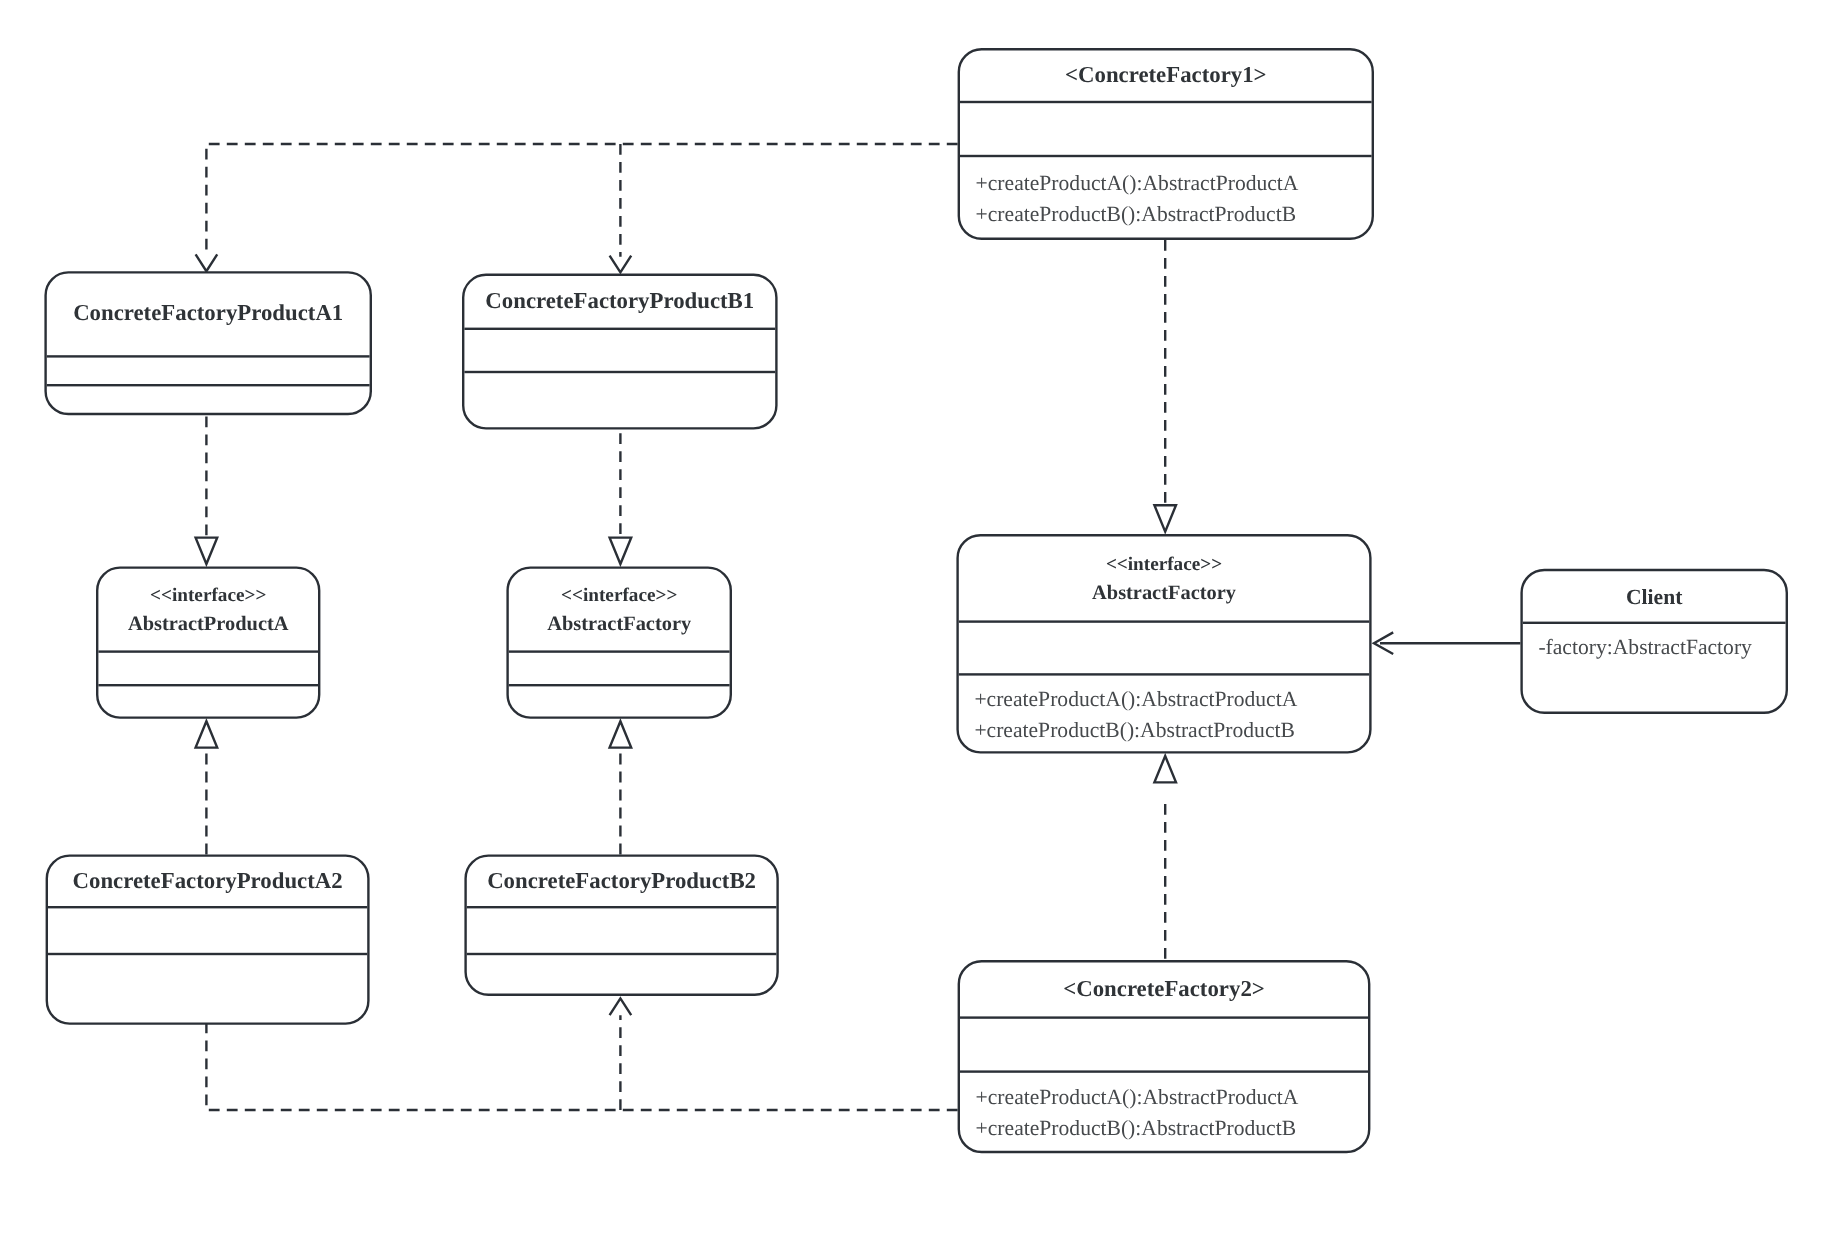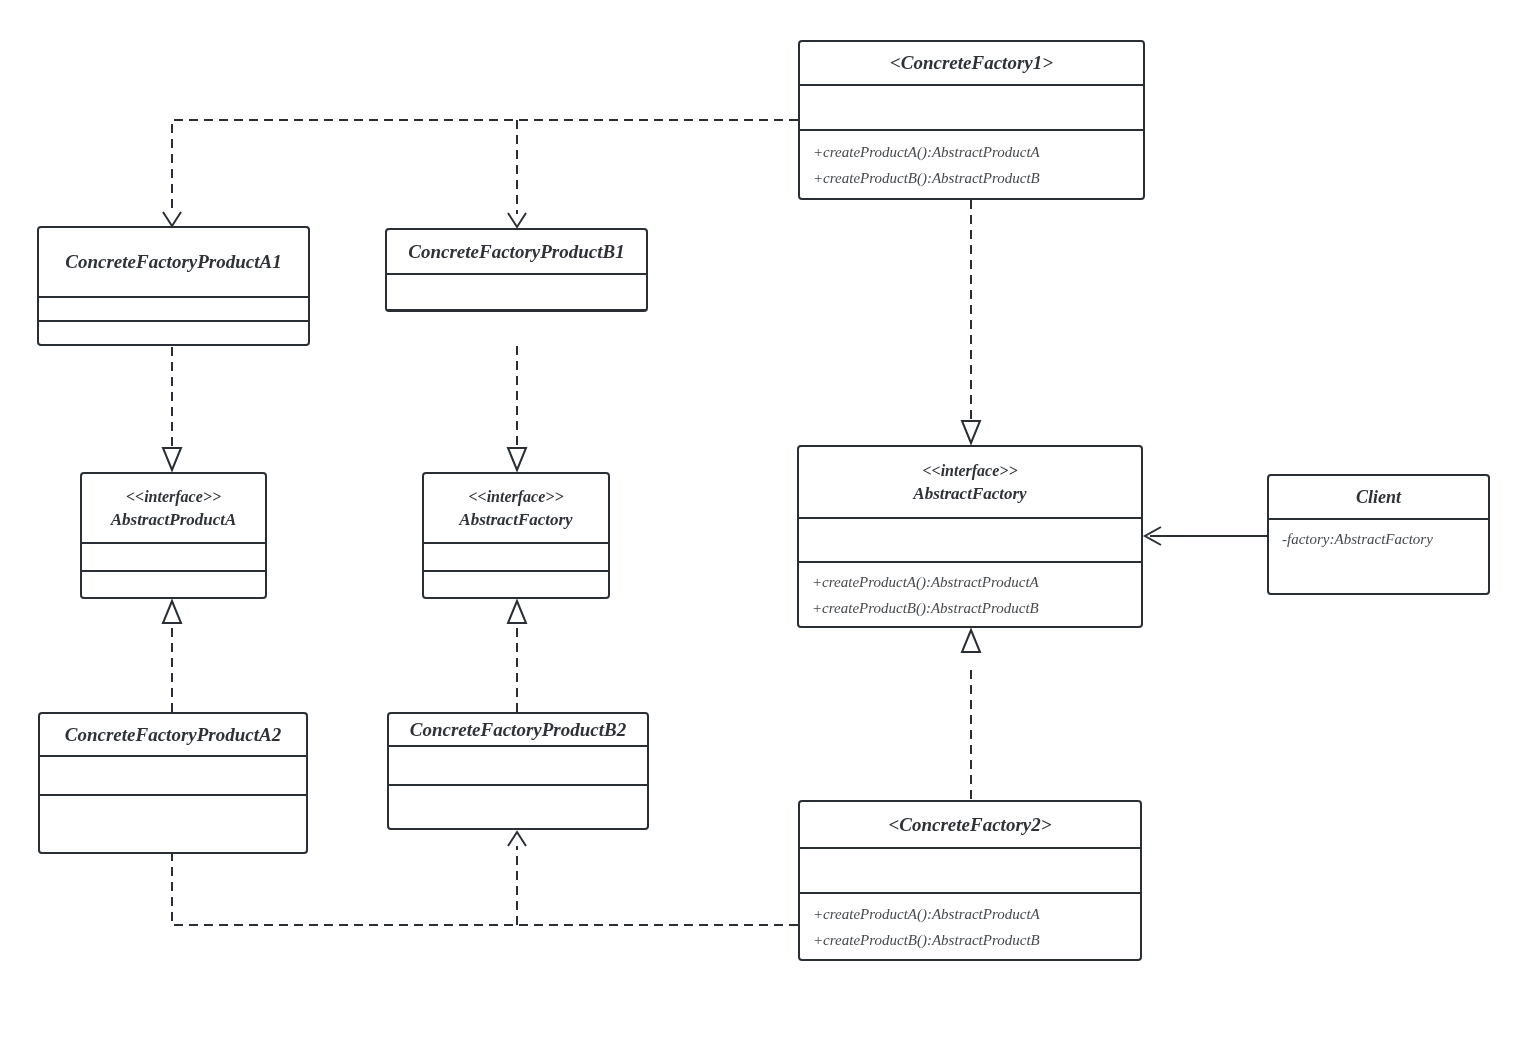--- a/index.html
+++ b/index.html
@@ -15,43 +15,42 @@
     background:var(--bg);
     font-family:"Liberation Serif","DejaVu Serif",serif;
     overflow:hidden;
   }
   .connectors{position:absolute;left:0;top:0;width:1526px;height:1045px;}
   .uml-class{
     position:absolute;
     box-sizing:border-box;
     background:var(--bg);
     border:2px solid var(--border);
-    border-radius:4px;
+    border-radius:20px;
     display:flex;
     flex-direction:column;
-    font-style:italic;
   }
   .c-title{
     box-sizing:border-box;
     display:flex;flex-direction:column;
     align-items:center;justify-content:center;
     font-weight:bold;font-size:19px;color:var(--title);
     flex:0 0 auto;
   }
   .c-title .stereo{font-size:16px;line-height:23px;}
   .c-title .iname{font-size:17px;line-height:24px;}
   .c-sec{
     box-sizing:border-box;
     border-top:2px solid var(--border);
     flex:0 0 auto;
     display:flex;flex-direction:column;justify-content:center;
   }
   .c-sec.grow{flex:1 1 auto;}
   .c-line{
-    font-size:15px;line-height:26px;color:var(--body);
+    font-size:18px;line-height:26px;color:var(--body);
     padding-left:13px;white-space:nowrap;
   }
 </style>
 </head>
 <body>
 
 <div class="canvas">
 
   <svg class="connectors" width="1526" height="1045" viewBox="0 0 1526 1045" fill="none" stroke="#2a2f36" stroke-width="2">
 
@@ -113,21 +112,21 @@
       <div class="c-line">+createProductB():AbstractProductB</div>
     </div>
   </div>
 
   <div class="uml-class" style="left:37px;top:226px;width:273px;height:120px">
     <div class="c-title" style="height:68px">ConcreteFactoryProductA1</div>
     <div class="c-sec" style="height:24px"></div>
     <div class="c-sec grow"></div>
   </div>
 
-  <div class="uml-class" style="left:385px;top:228px;width:263px;height:84px">
+  <div class="uml-class" style="left:385px;top:228px;width:263px;height:130px">
     <div class="c-title" style="height:43px">ConcreteFactoryProductB1</div>
     <div class="c-sec" style="height:36px"></div>
     <div class="c-sec grow"></div>
   </div>
 
   <div class="uml-class" style="left:80px;top:472px;width:187px;height:127px">
     <div class="c-title" style="height:68px">
       <span class="stereo">&lt;&lt;interface&gt;&gt;</span>
       <span class="iname">AbstractProductA</span>
     </div>
@@ -163,21 +162,21 @@
     </div>
   </div>
 
   <div class="uml-class" style="left:38px;top:712px;width:270px;height:142px">
     <div class="c-title" style="height:41px">ConcreteFactoryProductA2</div>
     <div class="c-sec" style="height:39px"></div>
     <div class="c-sec grow"></div>
   </div>
 
   <div class="uml-class" style="left:387px;top:712px;width:262px;height:118px">
-    <div class="c-title" style="height:31px">ConcreteFactoryProductB2</div>
+    <div class="c-title" style="height:41px">ConcreteFactoryProductB2</div>
     <div class="c-sec" style="height:39px"></div>
     <div class="c-sec grow"></div>
   </div>
 
   <div class="uml-class" style="left:798px;top:800px;width:344px;height:161px">
     <div class="c-title" style="height:45px">&lt;ConcreteFactory2&gt;</div>
     <div class="c-sec" style="height:45px"></div>
     <div class="c-sec grow">
       <div class="c-line">+createProductA():AbstractProductA</div>
       <div class="c-line">+createProductB():AbstractProductB</div>

